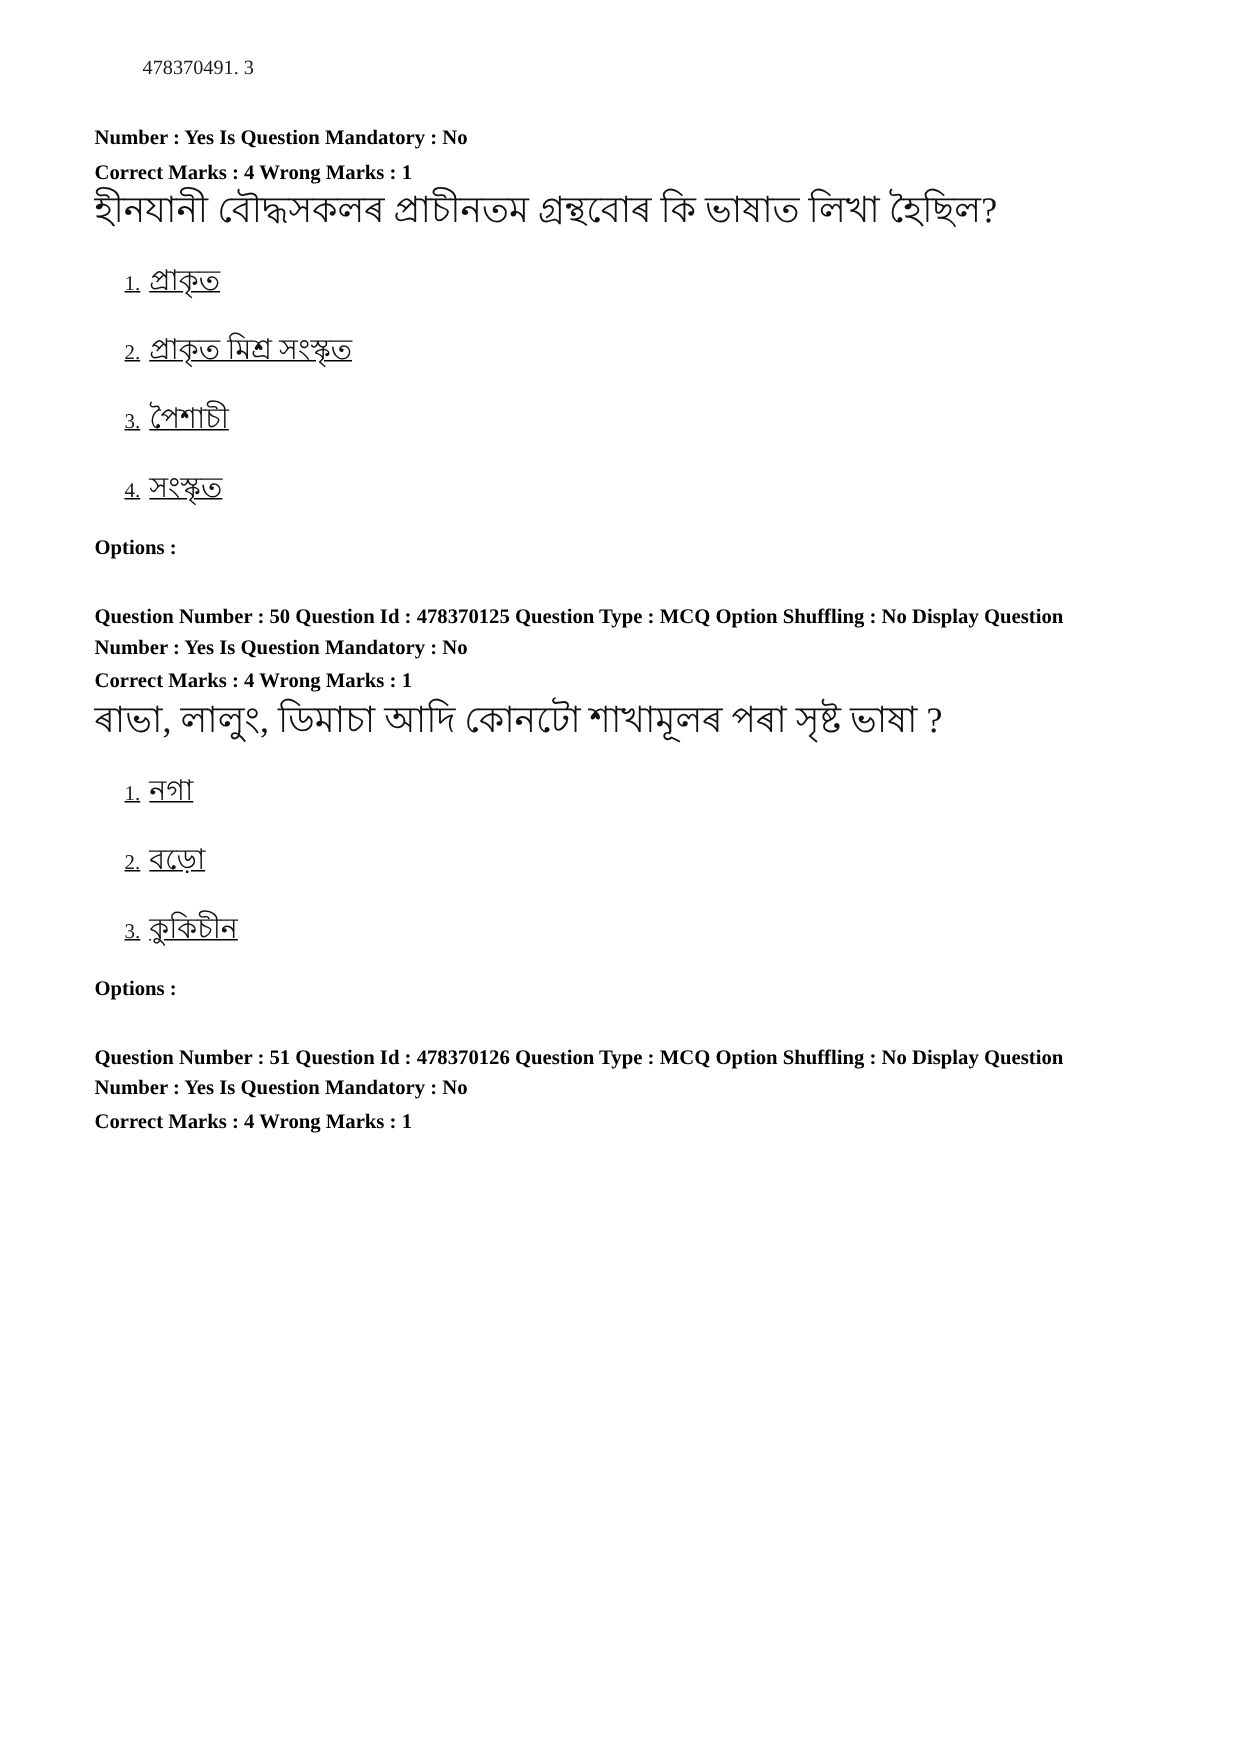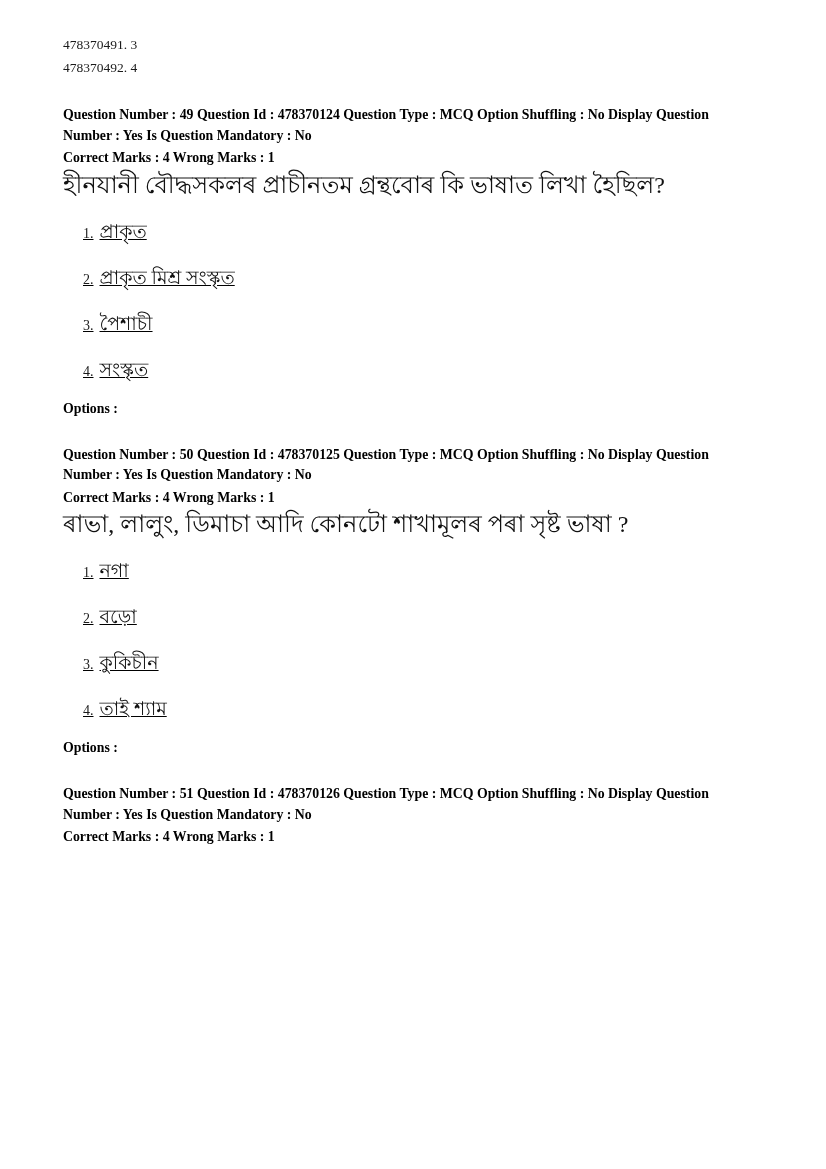--- a/index.html
+++ b/index.html
@@ -16,20 +16,21 @@
     width: 826px;
     height: 1169px;
     background: #ffffff;
     padding: 33px 70px 0 63px;
   }
   .id-line {
     font-size: 13.5px;
     line-height: 23px;
     color: #1a1a1a;
     white-space: pre;
+    margin-left: 32px;
   }
   .q-block { margin-top: 26px; }
   .q-header-line {
     font-weight: bold;
     font-size: 13.8px;
     line-height: 20.5px;
     color: #000000;
   }
   .q-marks {
     font-weight: bold;
@@ -68,26 +69,24 @@
   }
   .option-ids { margin-top: 2px; }
 </style>
 </head>
 <body>
 
 <div class="page">
 
   <div>
     <div class="id-line">478370491. 3</div>
-    <div class="id-line">478370492. 4</div>
   </div>
 
   <section class="q-block">
     <div>
-      <div class="q-header-line">Question Number : 49 Question Id : 478370124 Question Type : MCQ Option Shuffling : No Display Question</div>
       <div class="q-header-line">Number : Yes Is Question Mandatory : No</div>
     </div>
     <div class="q-marks">Correct Marks : 4 Wrong Marks : 1</div>
     <div class="q-text">হীনযানী বৌদ্ধসকলৰ প্ৰাচীনতম গ্ৰন্থবোৰ কি ভাষাত লিখা হৈছিল?</div>
     <div class="choices">
       <div class="choice">
         <span class="choice-num">1.</span><span class="choice-text">প্ৰাকৃত</span>
       </div>
       <div class="choice">
         <span class="choice-num">2.</span><span class="choice-text">প্ৰাকৃত মিশ্ৰ সংস্কৃত</span>
@@ -112,23 +111,20 @@
     <div class="choices">
       <div class="choice">
         <span class="choice-num">1.</span><span class="choice-text">নগা</span>
       </div>
       <div class="choice">
         <span class="choice-num">2.</span><span class="choice-text">বড়ো</span>
       </div>
       <div class="choice">
         <span class="choice-num">3.</span><span class="choice-text">কুকিচীন</span>
       </div>
-      <div class="choice">
-        <span class="choice-num">4.</span><span class="choice-text">তাই শ্যাম</span>
-      </div>
     </div>
     <div class="options-label">Options :</div>
   </section>
 
   <section class="q-block">
     <div>
       <div class="q-header-line">Question Number : 51 Question Id : 478370126 Question Type : MCQ Option Shuffling : No Display Question</div>
       <div class="q-header-line">Number : Yes Is Question Mandatory : No</div>
     </div>
     <div class="q-marks">Correct Marks : 4 Wrong Marks : 1</div>

